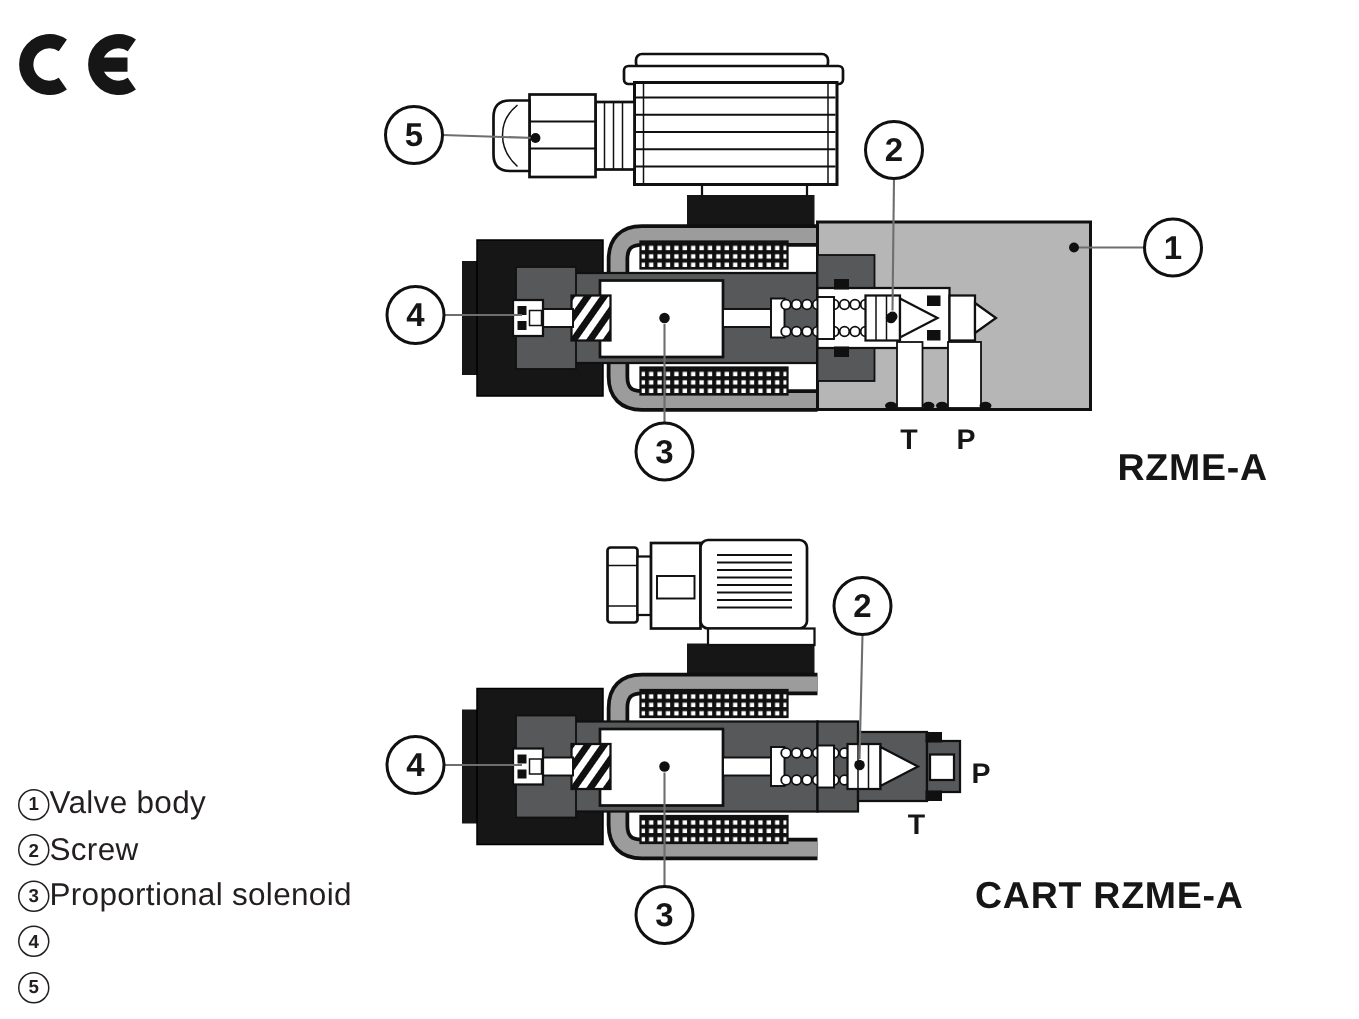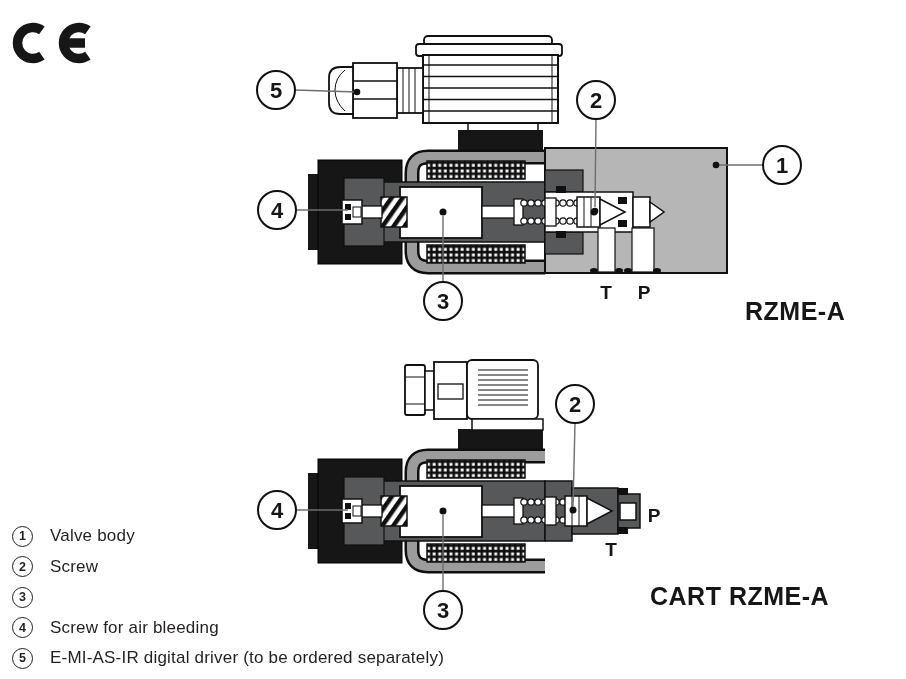--- a/index.html
+++ b/index.html
@@ -11,21 +11,21 @@
   .diagram-title{font-size:25px;font-weight:bold;letter-spacing:.5px;}
   .callout-num{font-size:22px;font-weight:bold;text-anchor:middle;}
   .leader{stroke:#6e6e6e;stroke-width:1.4;fill:none;}
   .callout-circle{fill:#ffffff;stroke:#101010;stroke-width:2;}
   .dot{fill:#101010;}
   .legend{position:absolute;left:12px;top:521px;}
   .legend-row{display:flex;align-items:center;height:30.5px;}
   .legend-num{flex:0 0 auto;width:19px;height:19px;border:1.6px solid #231f20;border-radius:50%;
               display:flex;align-items:center;justify-content:center;
               font-size:12.5px;font-weight:bold;line-height:1;}
-  .legend-text{margin-left:17px;font-size:17px;letter-spacing:.2px;white-space:nowrap;}
+  .legend-text{margin-left:0;font-size:21px;letter-spacing:.2px;white-space:nowrap;}
 </style>
 </head>
 <body>
 
 <div class="page">
 
 <svg class="scene" width="906" height="679" viewBox="0 0 906 679">
   <defs>
     <pattern id="coil" width="5.6" height="5.6" patternUnits="userSpaceOnUse">
       <rect width="5.6" height="5.6" fill="#101010"></rect>
@@ -250,24 +250,23 @@
   <div class="legend-row">
     <span class="legend-num">1</span>
     <span class="legend-text">Valve body</span>
   </div>
   <div class="legend-row">
     <span class="legend-num">2</span>
     <span class="legend-text">Screw</span>
   </div>
   <div class="legend-row">
     <span class="legend-num">3</span>
+    <span class="legend-text">Proportional solenoid</span>
   </div>
   <div class="legend-row">
     <span class="legend-num">4</span>
-    <span class="legend-text">Screw for air bleeding</span>
   </div>
   <div class="legend-row">
     <span class="legend-num">5</span>
-    <span class="legend-text">E-MI-AS-IR digital driver (to be ordered separately)</span>
   </div>
 </div>
 
 </div>
 
 </body></html>

